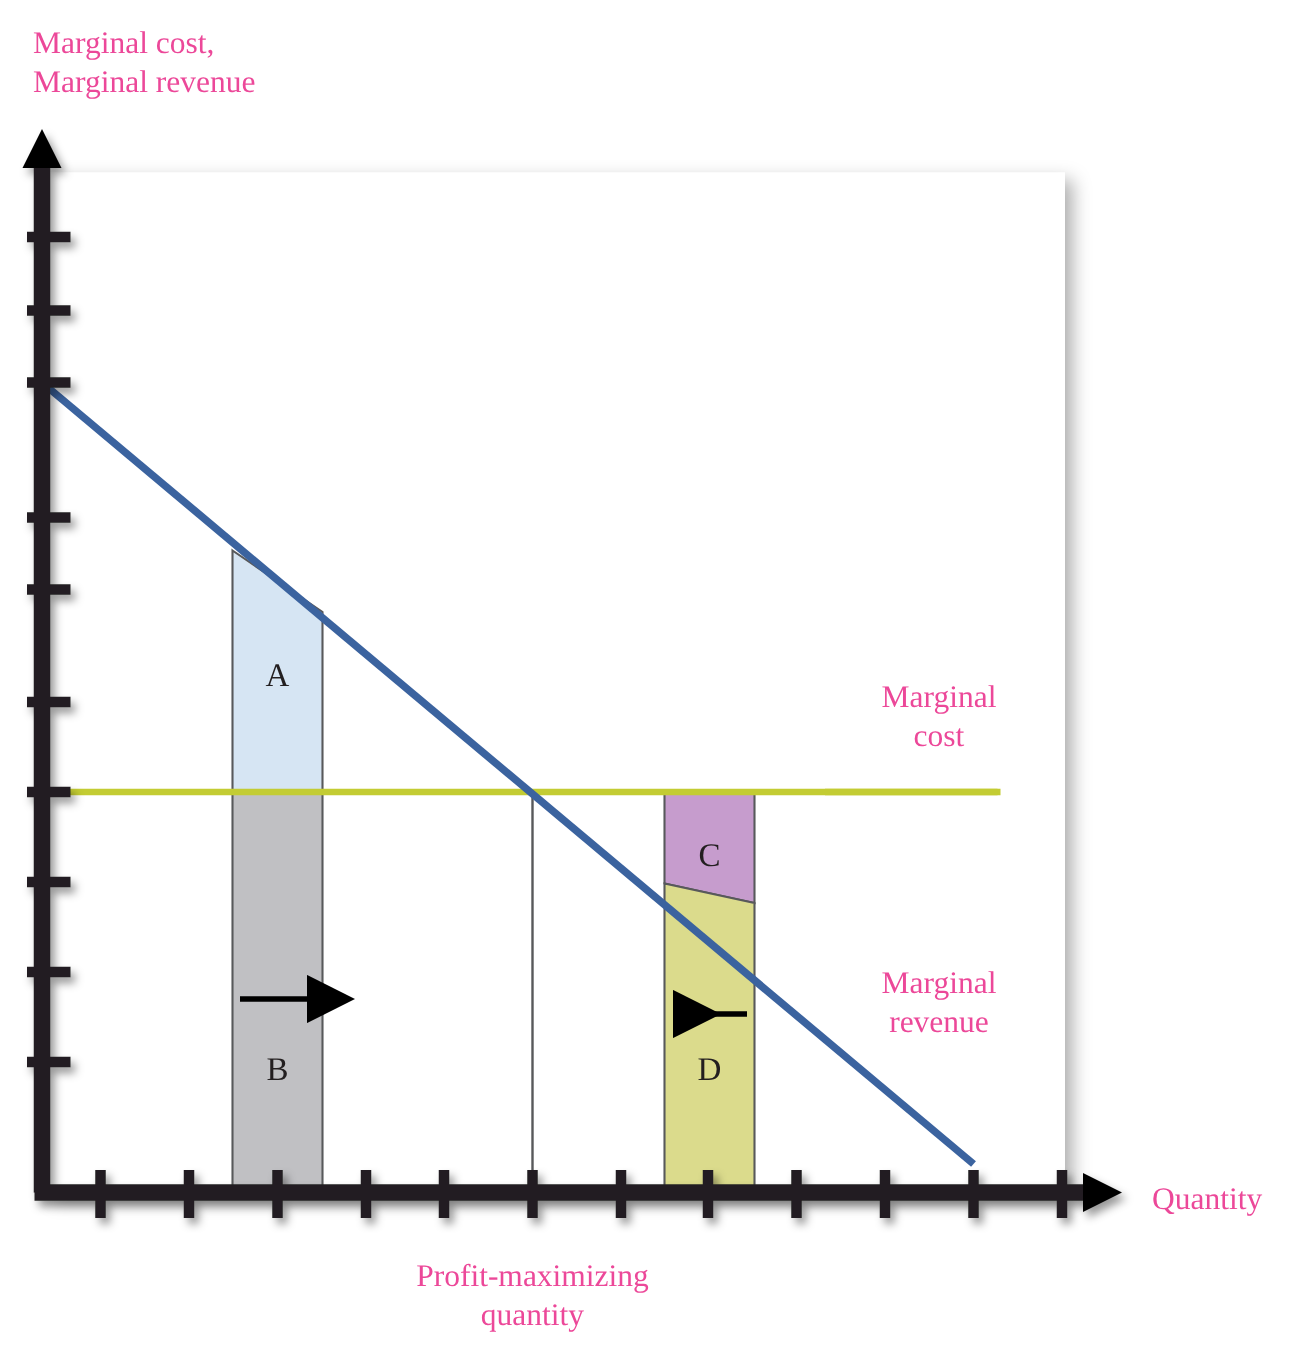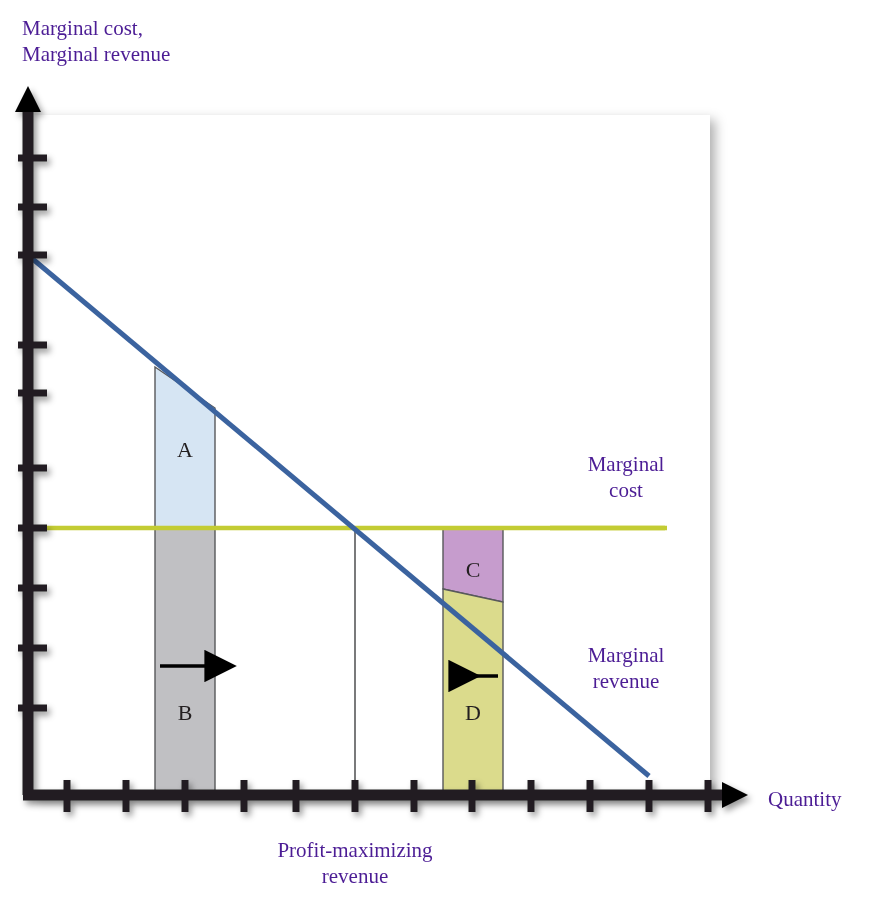--- a/index.html
+++ b/index.html
@@ -16,21 +16,21 @@
     position: relative;
     width: 873px;
     height: 900px;
     overflow: hidden;
     background: #ffffff;
   }
   
   .lbl {
     position: absolute;
     font-family: "Liberation Serif", "DejaVu Serif", serif;
-    color: #4c1d95;
+    color: #ec4899;
     white-space: pre;
     line-height: 1.22;
   }
   #y-axis-title {
     left: 22px;
     top: 16px;
     font-size: 21px;
   }
   #x-axis-title {
     left: 768px;
@@ -178,15 +178,15 @@
   <div class="region-label" id="label-C">C</div>
   <div class="region-label" id="label-D">D</div>
 
   <div class="lbl" id="mc-label">Marginal
 cost</div>
 
   <div class="lbl" id="mr-label">Marginal
 revenue</div>
 
   <div class="lbl" id="pmq-label">Profit-maximizing
-revenue</div>
+quantity</div>
 
 </div>
 
 </body></html>

